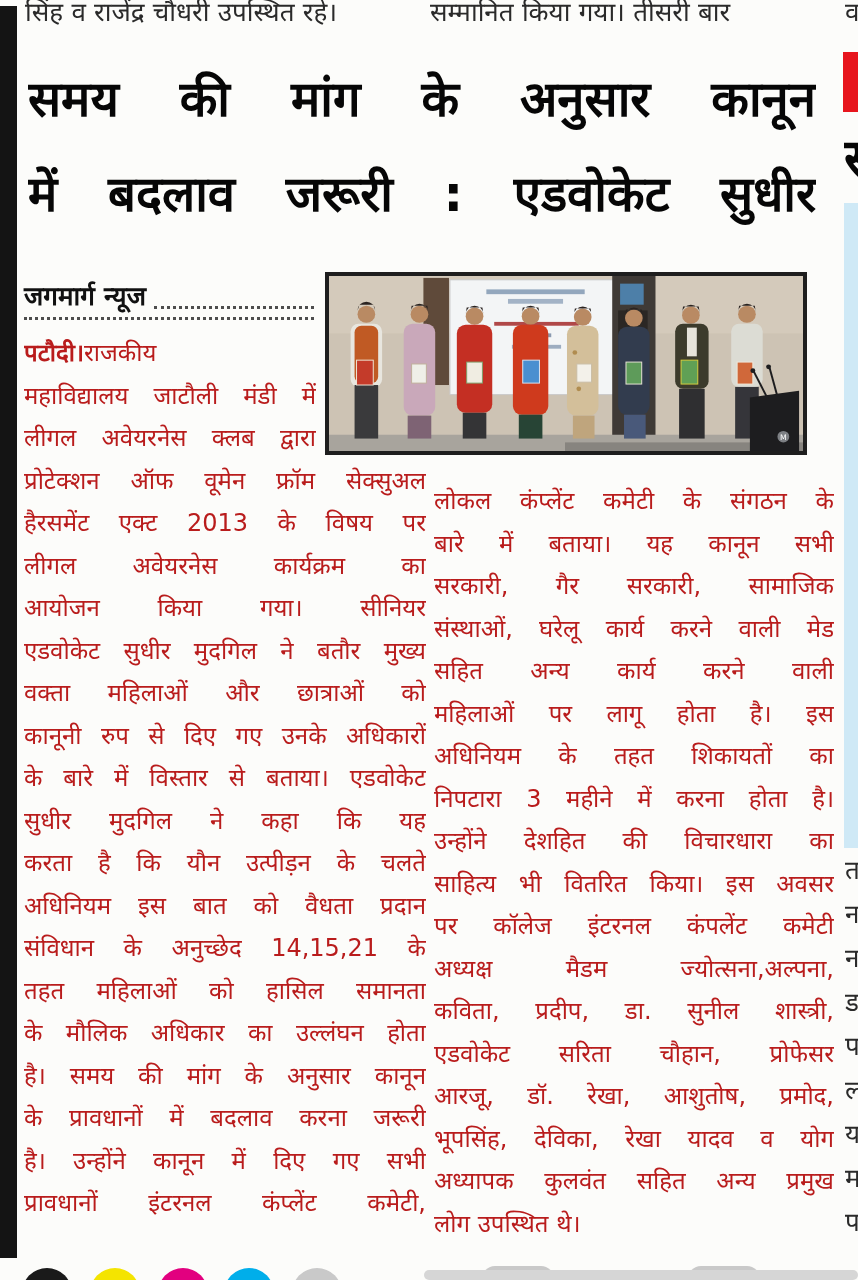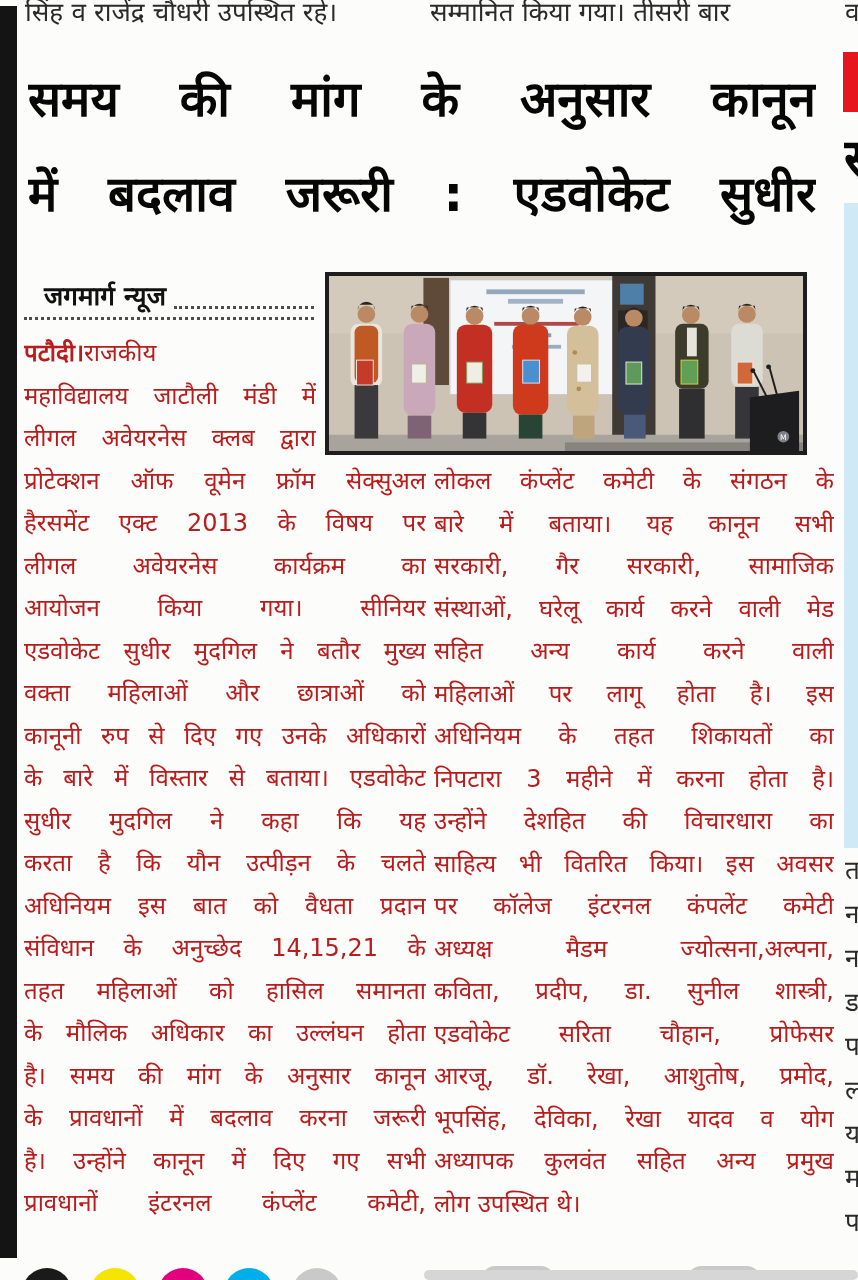--- a/index.html
+++ b/index.html
@@ -14,33 +14,33 @@
   
   .top-strip{position:absolute;left:0;top:0;width:840px;height:30px;overflow:hidden;}
   .top-strip-inner{position:absolute;top:-7px;left:0;width:100%;font-size:26px;color:#2a2a2a;white-space:nowrap;}
   .ts-left{position:absolute;left:25px;top:0;}
   .ts-center{position:absolute;left:430px;top:0;}
   
   .headline{position:absolute;left:28px;top:52px;width:788px;font-weight:bold;color:#060606;}
   .headline .hl{display:block;font-size:49px;line-height:95px;text-align:justify;text-align-last:justify;white-space:nowrap;overflow:hidden;}
   
   .byline-row{position:absolute;left:24px;top:282px;width:290px;height:38px;display:flex;align-items:flex-end;border-bottom:3px dotted #4d4d4d;padding-bottom:4px;box-sizing:border-box;}
-  .byline-text{font-size:26px;font-weight:bold;color:#111;white-space:nowrap;margin-left:20px;}
+  .byline-text{font-size:26px;font-weight:bold;color:#111;white-space:nowrap;}
   .byline-leader{flex:1;border-bottom:3px dotted #4d4d4d;margin:0 0 4px 8px;height:0;}
   
   .col{position:absolute;}
   .col .line{
     font-size:24px;line-height:42.5px;height:42.5px;overflow:hidden;
     text-align:justify;text-align-last:justify;color:#b91c1c;white-space:nowrap;
   }
   .col .line.narrow{width:292px;}
   .col .line.flush{text-align-last:left;}
   .col .line .dateline{font-weight:bold;}
   #left-col{left:24px;top:332px;width:402px;}
-  #right-col{left:434px;top:460px;width:400px;}
+  #right-col{left:434px;top:480px;width:400px;}
   
   .photo-frame{position:absolute;left:325px;top:272px;width:482px;height:183px;background:#cdc3b4;border:4px solid #1e1e1e;box-sizing:border-box;}
   .photo-frame svg{display:block;width:100%;height:100%;}
   
   .edge-glyph-top{position:absolute;left:844px;top:0;width:14px;height:30px;overflow:hidden;}
   .edge-glyph-top span{position:absolute;left:1px;top:-7px;font-size:26px;color:#2a2a2a;}
   .edge-red-box{position:absolute;left:843px;top:52px;width:15px;height:60px;}
   .edge-headline-glyph{position:absolute;left:844px;top:124px;width:14px;height:60px;overflow:hidden;}
   .edge-headline-glyph span{position:absolute;left:0;top:-4px;font-size:52px;font-weight:bold;color:#060606;}
   .edge-blue-strip{position:absolute;left:844px;top:203px;width:14px;height:645px;}

